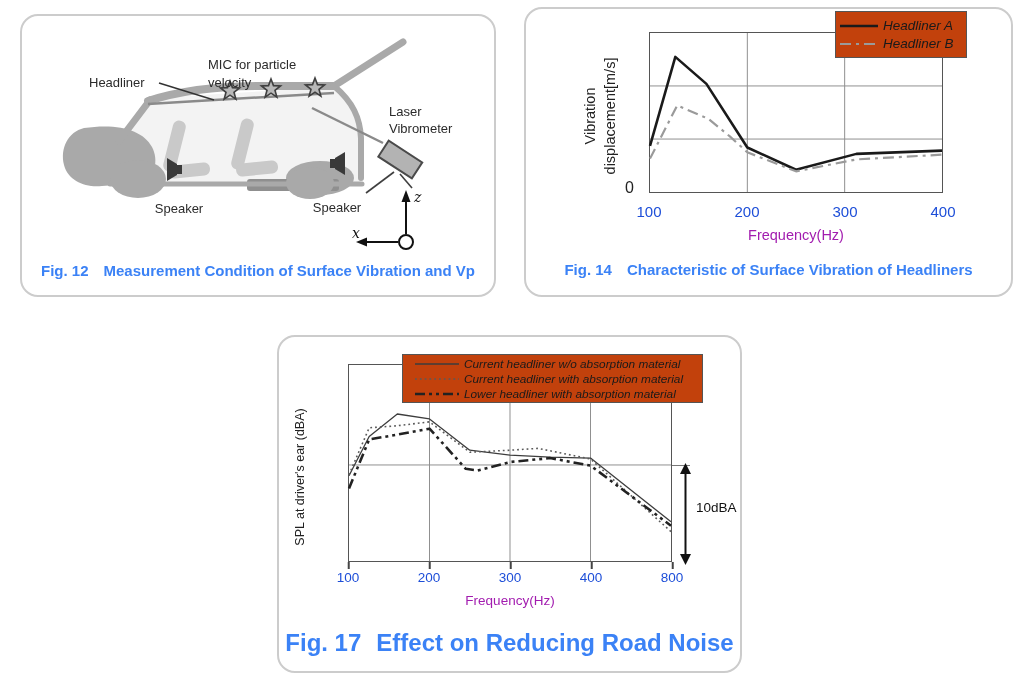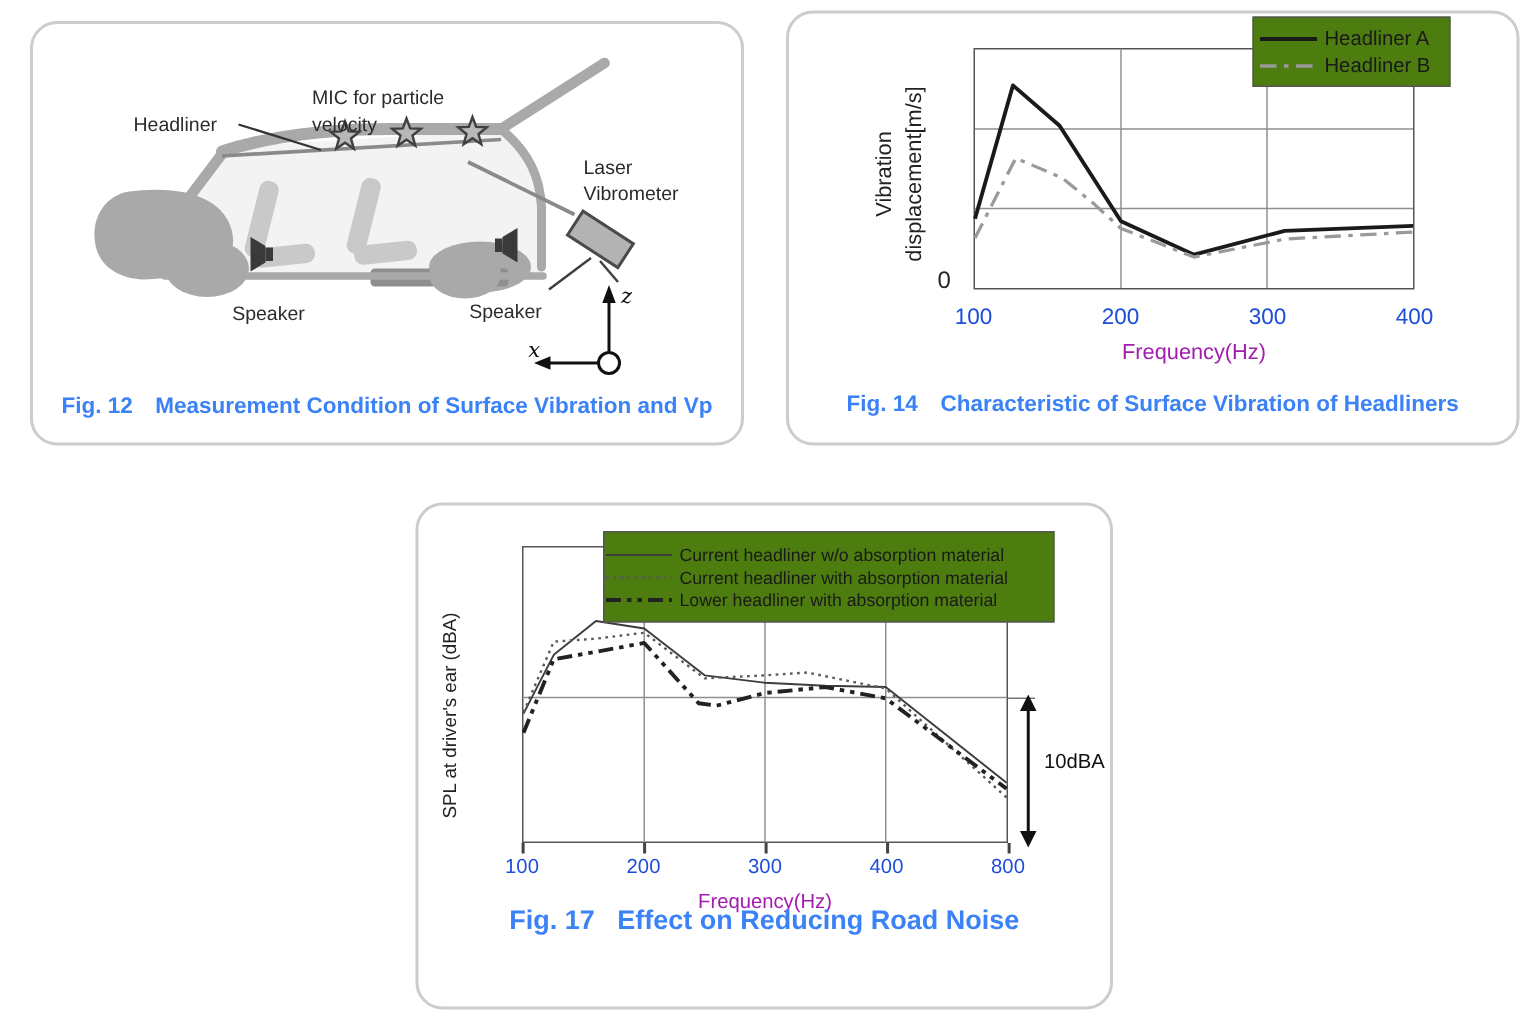--- a/index.html
+++ b/index.html
@@ -8,21 +8,21 @@
           font-family:"Liberation Sans", sans-serif; color:#1a1a1a; overflow:hidden; }
 
   .card { position:absolute; background:#fff; border:2px solid #cccccc; border-radius:18px; }
   .card-fig12 { left:20px;  top:14px;  width:476px; height:283px; }
   .card-fig14 { left:524px; top:7px;   width:489px; height:290px; }
   .card-fig17 { left:277px; top:335px; width:465px; height:338px; }
 
   .caption { position:absolute; left:0; right:0; text-align:center; font-weight:bold; color:#3b82f6; }
   .card-fig12 .caption { bottom:16px; font-size:15px; }
   .card-fig14 .caption { bottom:17px; font-size:15px; }
-  .card-fig17 .caption { bottom:47px; font-size:18px; }
+  .card-fig17 .caption { bottom:14px; font-size:24px; }
   .cap-label { margin-right:15px; }
 
   
   .diagram { position:absolute; left:0; top:0; width:476px; height:283px; }
   .dlabel  { font-size:13px; fill:#2b2b2b; font-family:"Liberation Sans",sans-serif; }
   .axlabel { font-size:14px; font-style:italic; fill:#111; font-family:"DejaVu Serif",serif; }
 
   
   .plot { position:absolute; border:1.5px solid #555; }
   .fig14-plot { left:123px; top:23px; width:294px; height:161px; }
@@ -45,24 +45,24 @@
 
   .xlab { position:absolute; text-align:center; color:#a21caf; }
   .card-fig14 .xlab { left:123px; top:218px; width:294px; font-size:14.5px; }
   .card-fig17 .xlab { left:69px;  top:256px; width:324px; font-size:13.5px; }
 
   .ylab { position:absolute; text-align:center; transform:rotate(-90deg); color:#222; }
   .ylab14 { left:-38px; top:85px;  width:230px; height:44px; font-size:14.5px; line-height:1.35; }
   .ylab17 { left:-87px; top:131px; width:220px; height:18px; font-size:12.5px; }
   .yzero { position:absolute; left:99px; top:170px; font-size:16px; color:#222; }
 
-  .legend { position:absolute; background:#4d7c0f; border:1.5px solid #555;
-            display:flex; flex-direction:column; justify-content:center; }
+  .legend { position:absolute; background:#c2410c; border:1.5px solid #555;
+            display:flex; flex-direction:column; justify-content:center;font-style:italic; }
   .legend14 { left:309px; top:2px;  width:132px; height:47px; font-size:13.5px; gap:3px; padding:2px 3px; }
-  .legend17 { left:123px; top:17px; width:301px; height:61px; font-size:11.8px; gap:1px; padding:2px 0; }
+  .legend17 { left:123px; top:17px; width:301px; height:49px; font-size:11.8px; gap:1px; padding:2px 11px; }
   .lrow { display:flex; align-items:center; white-space:nowrap; }
   .sample { flex:none; margin-right:4px; }
 
   .midline-ext { position:absolute; left:393px; top:128px; width:18px; height:1.2px; background:#777; }
   .scale-arrow { position:absolute; left:399px; top:126px; }
   .dba-label { position:absolute; left:417px; top:163px; font-size:13.5px; color:#111; }
 </style>
 </head>
 <body>
 

